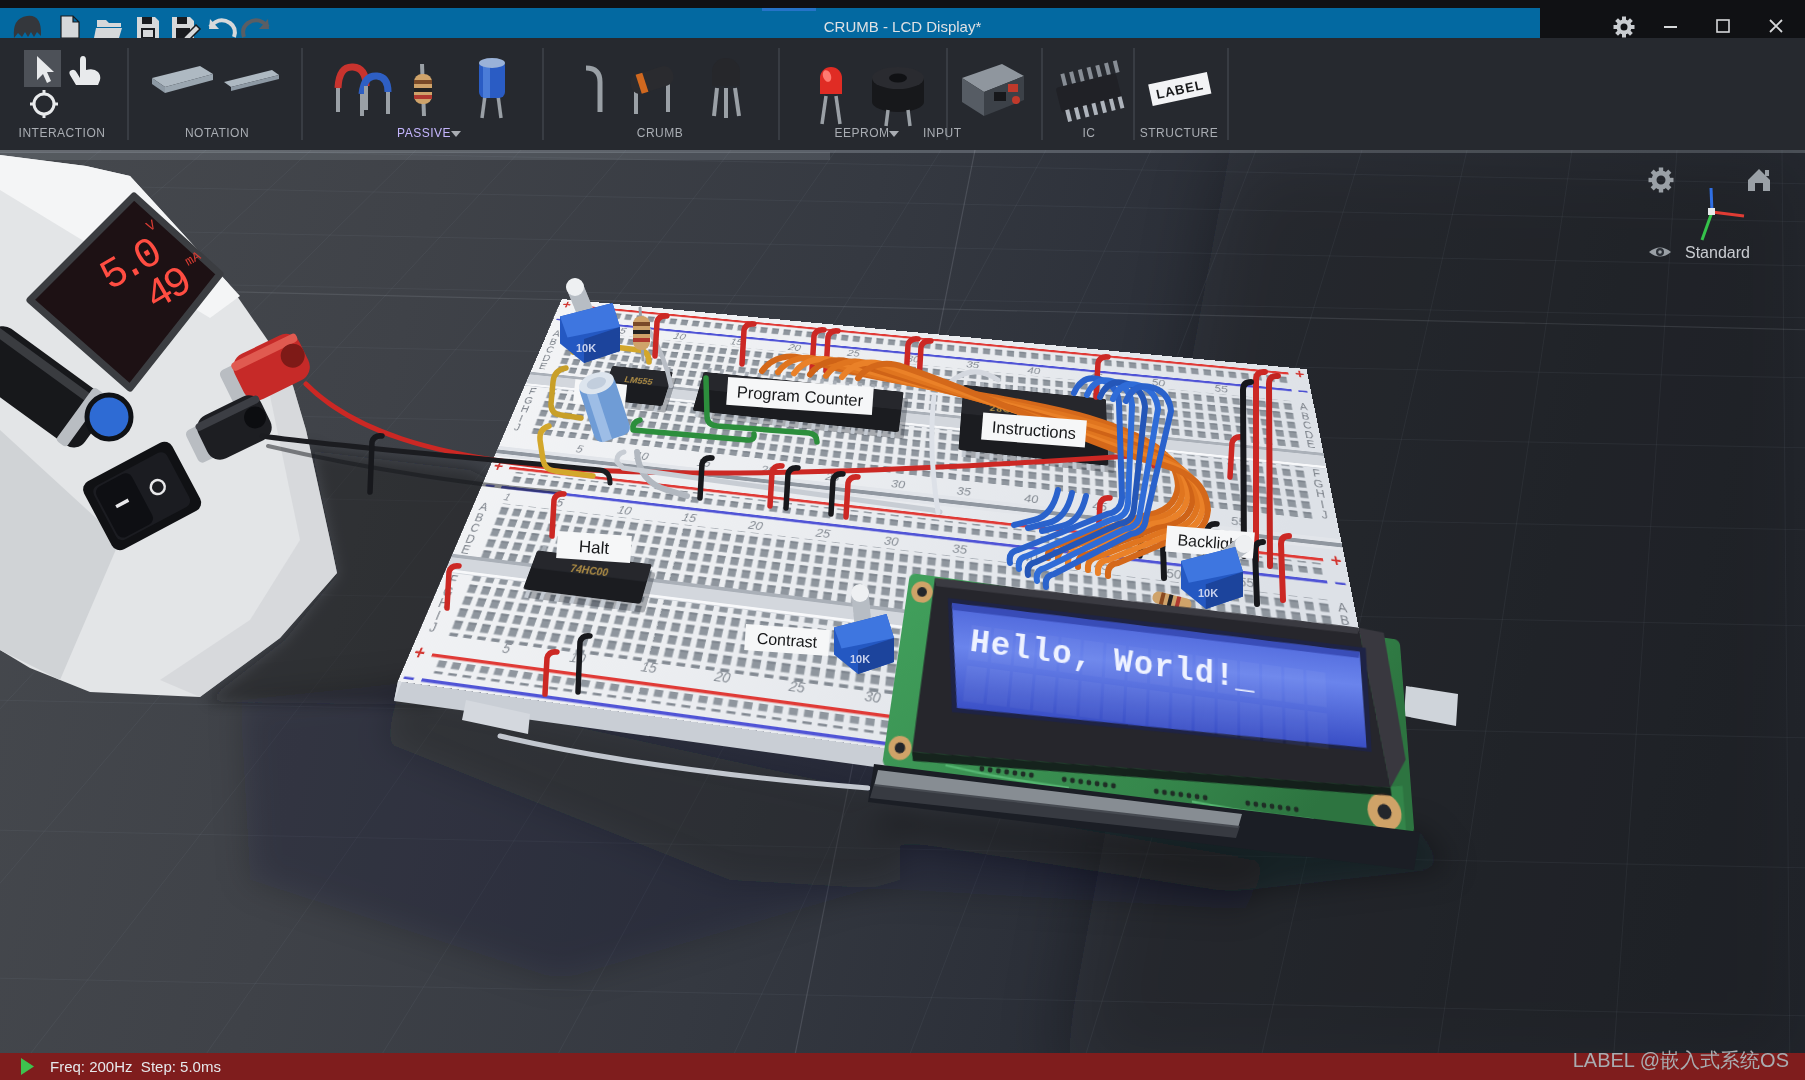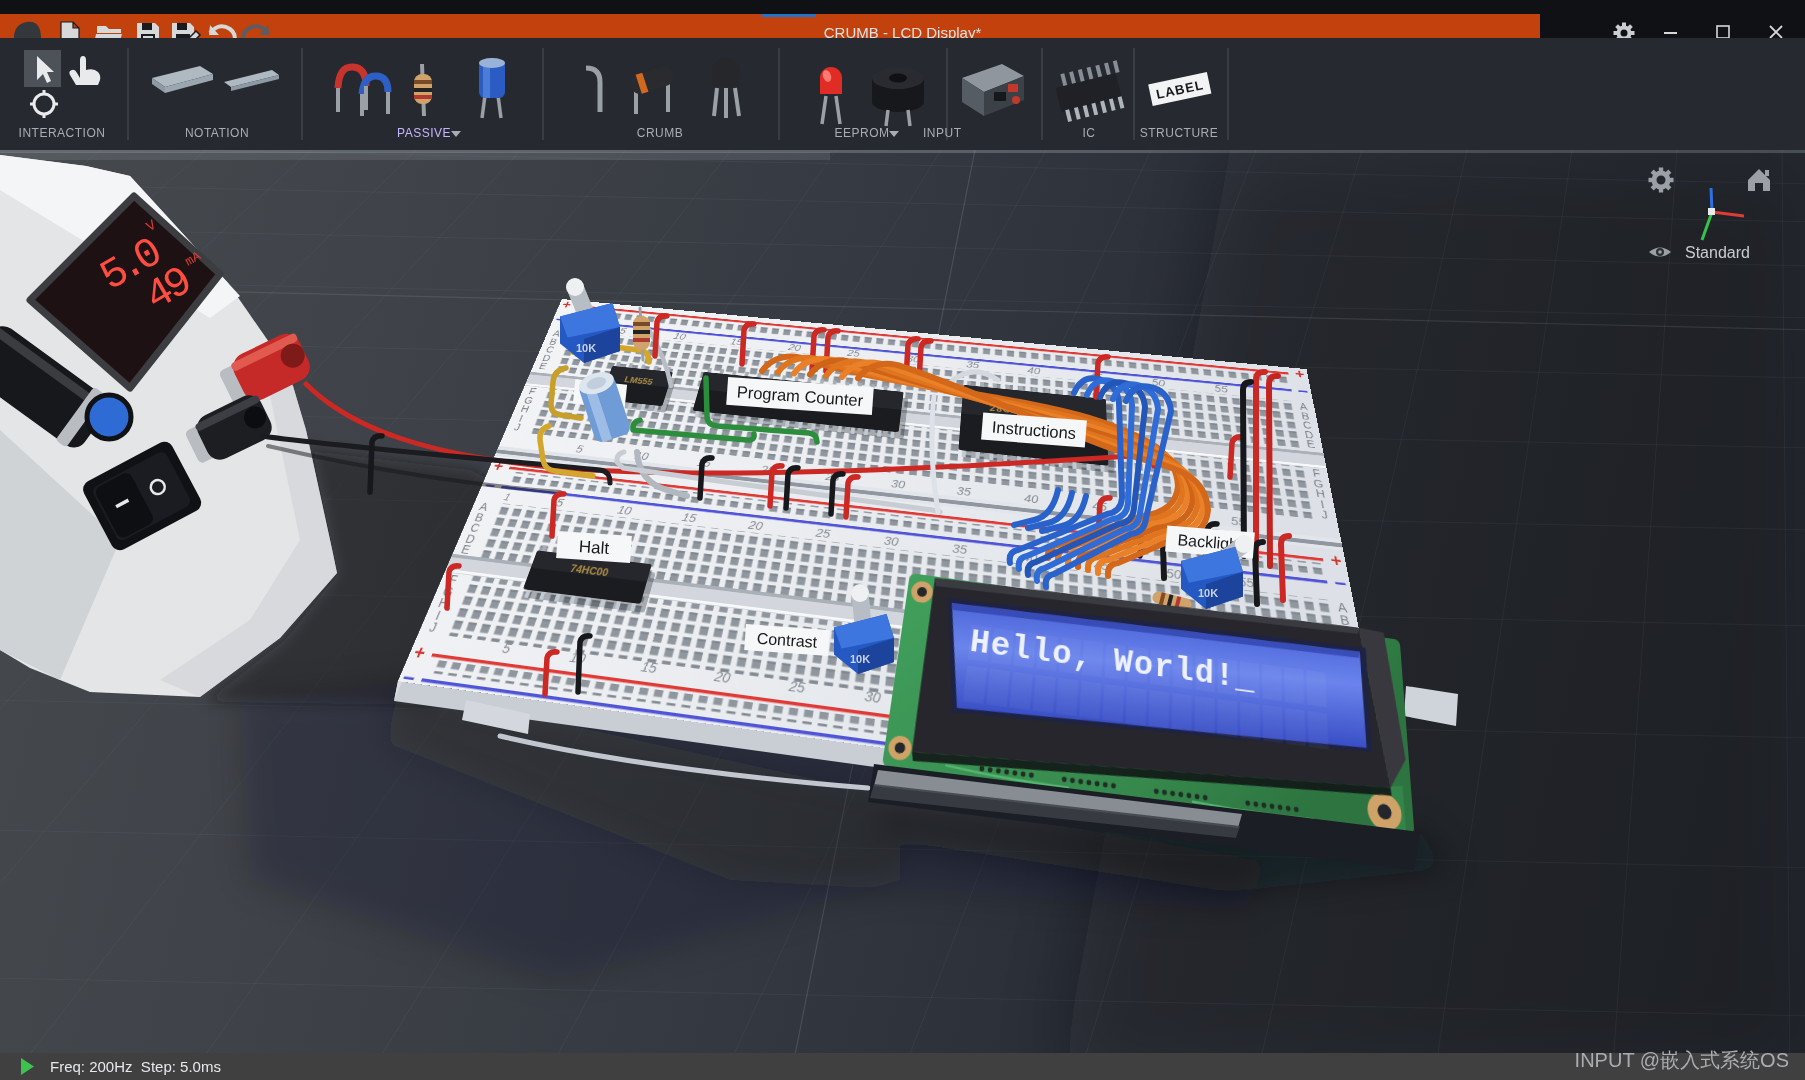--- a/index.html
+++ b/index.html
@@ -616,21 +616,21 @@
         </g>
         <text x="1685" y="258" font-size="16" fill="#c9ccd1" font-family="Liberation Sans, sans-serif">Standard</text>
         <g stroke-width="3">
           <line x1="1712" y1="212" x2="1711" y2="188" stroke="#2f6fe4"></line>
           <line x1="1712" y1="212" x2="1744" y2="216" stroke="#e03c34"></line>
           <line x1="1712" y1="212" x2="1702" y2="240" stroke="#35c24a"></line>
           <rect x="1708" y="208" width="7" height="7" fill="#e8eaec" stroke="none"></rect>
         </g>
       </svg>
     </div>
-    <div style="position:absolute;left:0;top:14px;width:1540px;height:38px;background:#c2410c">
+    <div style="position:absolute;left:0;top:8px;width:1540px;height:38px;background:#0369a1">
       <div style="position:absolute;left:0;top:0;width:1805px;text-align:center;font:15px 'Liberation Sans',sans-serif;color:#dfe1e4;line-height:38px">CRUMB - LCD Display*</div>
       <div style="position:absolute;left:762px;top:0;width:54px;height:3px;background:#2573c8"></div>
       <svg width="1805" height="38" style="position:absolute;left:0;top:0">
         <path d="M14,30 q-2,-20 13,-22 q15,-2 14,20 l-4,-4 l-3,5 l-3,-5 l-3,5 l-3,-5 l-3,5 l-4,-4 Z" fill="#34373c"></path>
         <path d="M61,8 L73,8 L79,14 L79,30 L61,30 Z M73,8 L73,14 L79,14" fill="#d6d8da" stroke="#191b1f" stroke-width="1.2"></path>
         <path d="M97,12 L106,12 L109,15 L121,15 L121,19 L97,19 Z" fill="#d6d8da"></path>
         <path d="M96,20 L122,20 L119,30 L94,30 Z" fill="#d6d8da"></path>
         <path d="M137,9 L155,9 L159,13 L159,31 L137,31 Z" fill="#d6d8da"></path>
         <rect x="142" y="9" width="10" height="7" fill="#191b1f"></rect>
         <rect x="141" y="20" width="14" height="11" fill="#191b1f"></rect>
@@ -755,19 +755,19 @@
           <rect x="1102" y="30" width="4" height="12" fill="#878d95"></rect>
           <rect x="1111" y="30" width="4" height="12" fill="#878d95"></rect>
           <rect x="1120" y="30" width="4" height="12" fill="#878d95"></rect>
         </g>
         <g transform="rotate(-12 1180 52)">
           <rect x="1150" y="40" width="60" height="22" fill="#f2f3f5"></rect>
           <text x="1180" y="56" font-size="13" font-weight="bold" fill="#17181a" text-anchor="middle" font-family="Liberation Sans, sans-serif" letter-spacing="1">LABEL</text>
         </g>
       </svg>
     </div>
-    <div style="position:absolute;left:0;top:1053px;width:1805px;height:27px;background:#404040">
+    <div style="position:absolute;left:0;top:1053px;width:1805px;height:27px;background:#7f1d1d">
       <svg width="40" height="27" style="position:absolute;left:0;top:0">
         <path d="M21,5 L34,13.5 L21,22 Z" fill="#3ec24e"></path>
       </svg>
       <div style="position:absolute;left:50px;top:0;font:15px 'Liberation Sans',sans-serif;color:#e6e8eb;line-height:27px">Freq: 200Hz&nbsp;&nbsp;Step: 5.0ms</div>
-      <div style="position:absolute;right:16px;top:-6px;font:20px 'Liberation Sans',sans-serif;color:#a9acb0">INPUT @嵌入式系统OS</div>
+      <div style="position:absolute;right:16px;top:-6px;font:20px 'Liberation Sans',sans-serif;color:#a9acb0">LABEL @嵌入式系统OS</div>
     </div>
   </div>
 </body></html>

